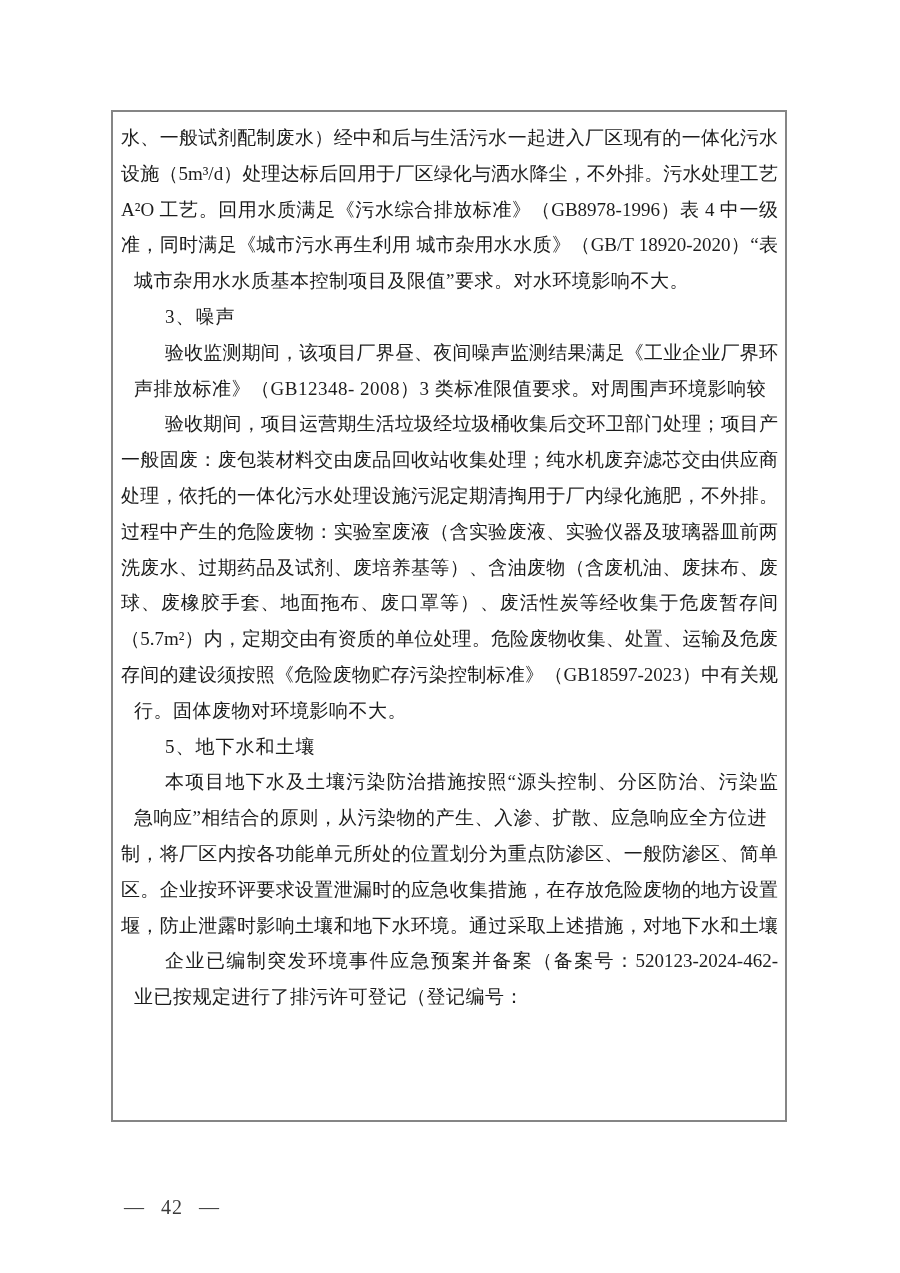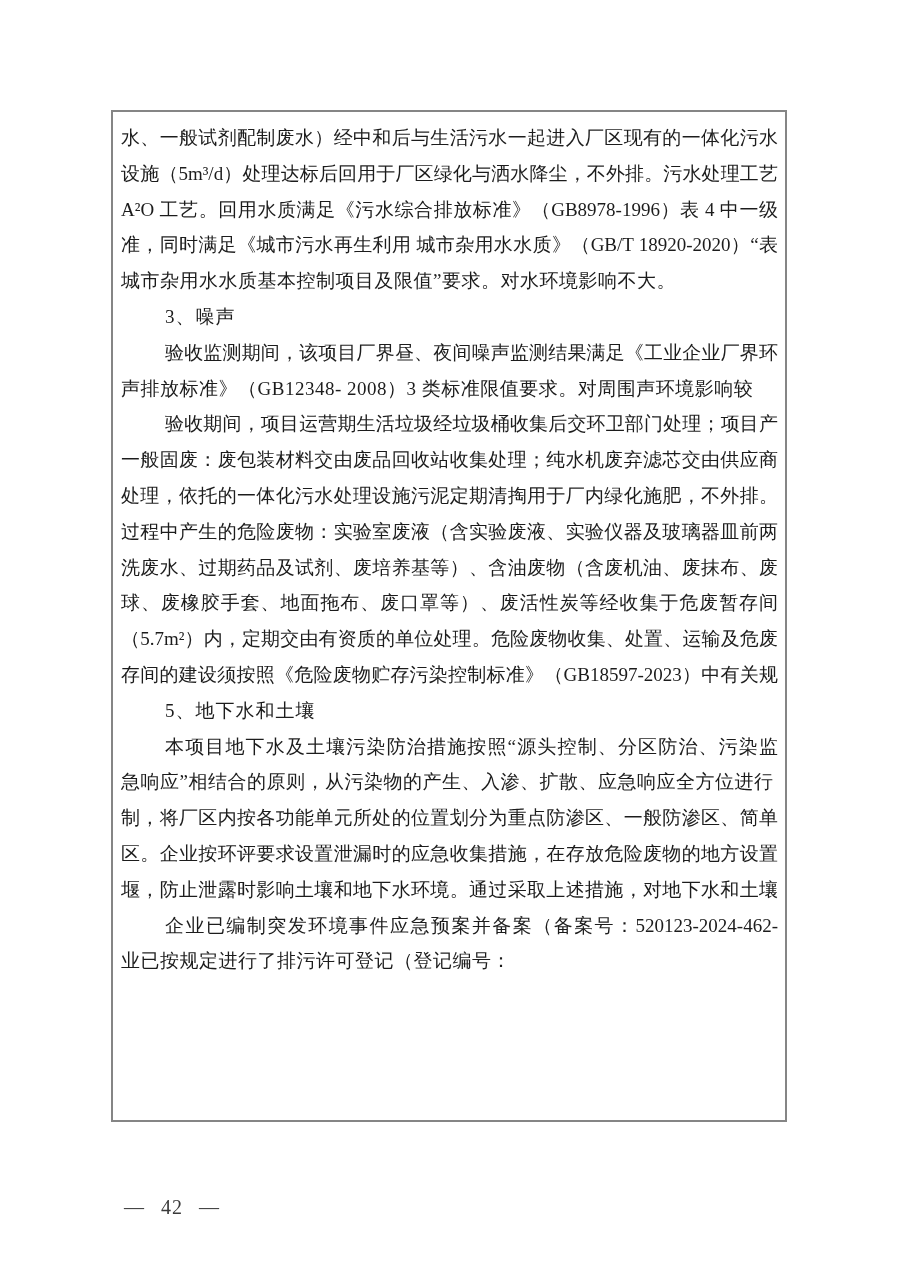--- a/index.html
+++ b/index.html
@@ -26,20 +26,21 @@
     font-size: 19px;
     overflow: hidden;
     text-align: justify;
     text-align-last: justify;
     white-space: normal;
   }
   .line.no-just {
     text-align: left;
     text-align-last: left;
     letter-spacing: 0.5px;
+    margin-left: 13px;
   }
   .line.indent { padding-left: 44px; }
   .line.heading {
     padding-left: 44px;
     text-align: right;
     text-align-last: left;
     letter-spacing: 1px;
   }
   .footer {
     position: absolute;
@@ -63,20 +64,21 @@
     <div class="line indent">验收监测期间，该项目厂界昼、夜间噪声监测结果满足《工业企业厂界环境噪</div>
     <div class="line no-just">声排放标准》（GB12348- 2008）3 类标准限值要求。对周围声环境影响较小。</div>
     <div class="line indent">验收期间，项目运营期生活垃圾经垃圾桶收集后交环卫部门处理；项目产生的</div>
     <div class="line">一般固废：废包装材料交由废品回收站收集处理；纯水机废弃滤芯交由供应商回收</div>
     <div class="line">处理，依托的一体化污水处理设施污泥定期清掏用于厂内绿化施肥，不外排。实验</div>
     <div class="line">过程中产生的危险废物：实验室废液（含实验废液、实验仪器及玻璃器皿前两次清</div>
     <div class="line">洗废水、过期药品及试剂、废培养基等）、含油废物（含废机油、废抹布、废棉</div>
     <div class="line">球、废橡胶手套、地面拖布、废口罩等）、废活性炭等经收集于危废暂存间</div>
     <div class="line">（5.7m²）内，定期交由有资质的单位处理。危险废物收集、处置、运输及危废暂</div>
     <div class="line">存间的建设须按照《危险废物贮存污染控制标准》（GB18597-2023）中有关规定进</div>
+    <div class="line no-just">行。固体废物对环境影响不大。</div>
     <div class="line heading">5、地下水和土壤</div>
     <div class="line indent">本项目地下水及土壤污染防治措施按照“源头控制、分区防治、污染监控、应</div>
     <div class="line no-just">急响应”相结合的原则，从污染物的产生、入渗、扩散、应急响应全方位进行控</div>
     <div class="line">制，将厂区内按各功能单元所处的位置划分为重点防渗区、一般防渗区、简单防渗</div>
     <div class="line">区。企业按环评要求设置泄漏时的应急收集措施，在存放危险废物的地方设置围</div>
     <div class="line">堰，防止泄露时影响土壤和地下水环境。通过采取上述措施，对地下水和土壤环境</div>
     <div class="line indent">企业已编制突发环境事件应急预案并备案（备案号：520123-2024-462-L）；企</div>
     <div class="line no-just">业已按规定进行了排污许可登记（登记编号：91520181709600679Q001X）。</div>
   </div>
 

